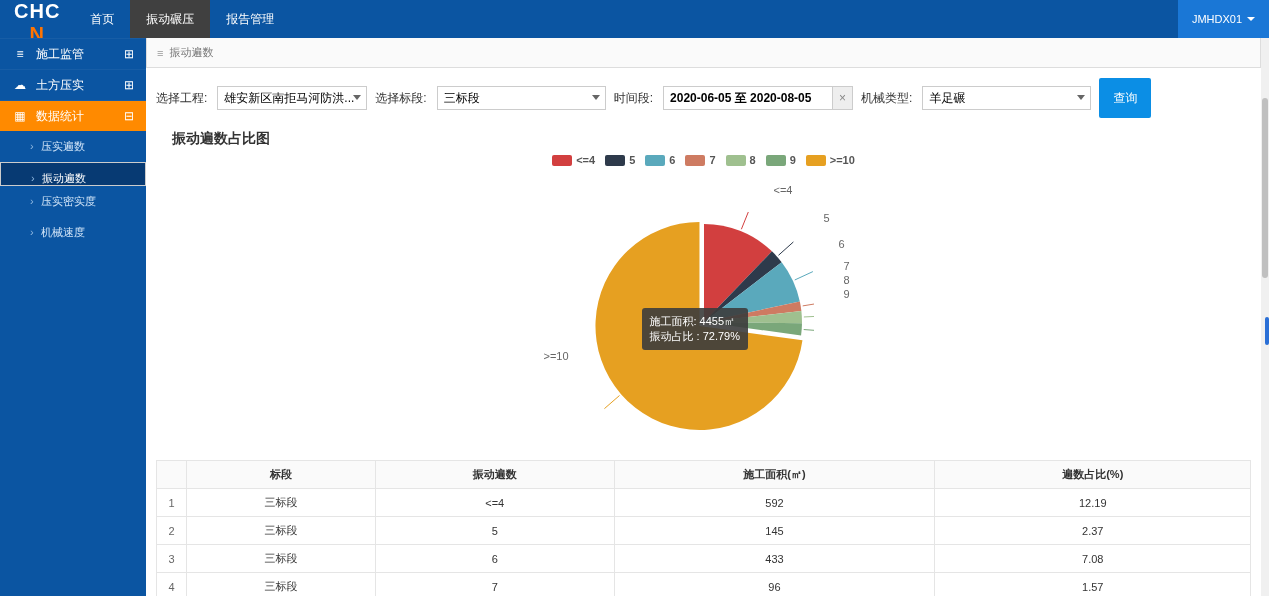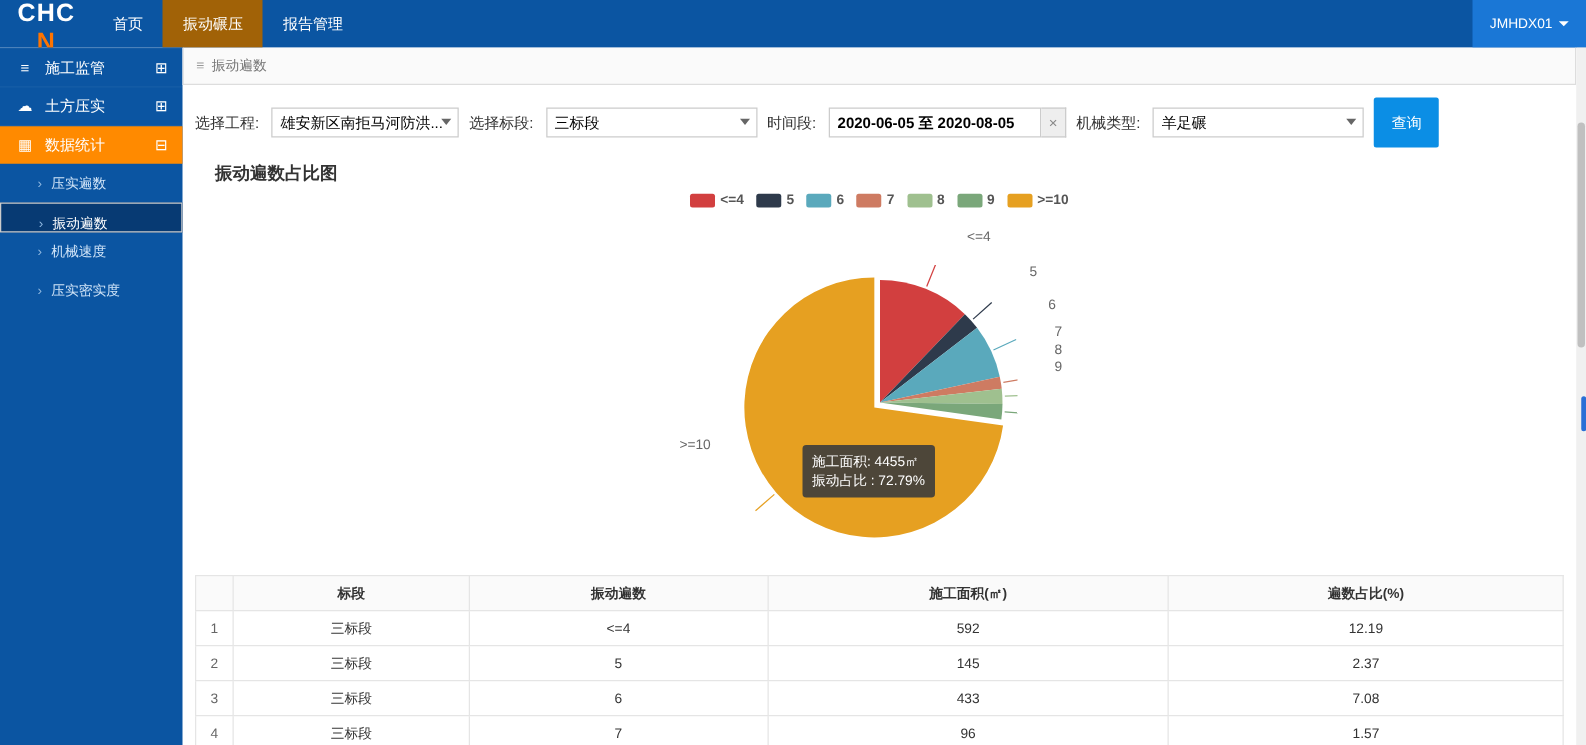--- a/index.html
+++ b/index.html
@@ -3,21 +3,21 @@
 <meta charset="utf-8">
 <style>
   * { box-sizing: border-box; margin: 0; padding: 0; }
   body { font-family: "Microsoft YaHei", Arial, sans-serif; font-size: 12px; color: #333; background: #fff; width: 1269px; height: 596px; overflow: hidden; position: relative; }
 
   .topbar { height: 38px; background: #0b55a2; color: #fff; display: flex; align-items: stretch; }
   .logo { font-weight: 700; font-size: 20px; letter-spacing: 1px; padding: 0 14px; display: flex; align-items: center; flex-direction: column; }
   .logo .accent { color: #ff7400; }
   .topnav { display: flex; }
   .topnav a { color: #fff; text-decoration: none; padding: 0 16px; display: flex; align-items: center; font-size: 12px; }
-  .topnav a.active { background: #a16207; }
+  .topnav a.active { background: #404040; }
   .user { margin-left: auto; background: #1a77d6; display: flex; align-items: center; padding: 0 14px; font-size: 11px; }
   .user .car { width: 0; height: 0; border-left: 4px solid transparent; border-right: 4px solid transparent; border-top: 4px solid #fff; margin-left: 5px; }
 
   .sidebar { position: absolute; left: 0; top: 38px; bottom: 0; width: 146px; background: #0b55a2; color: #fff; }
   .sidegroup { border-top: 1px solid rgba(255,255,255,0.05); }
   .sidehead { display: flex; align-items: center; padding: 0 12px; height: 30px; font-size: 12px; cursor: pointer; }
   .sidehead .icon { width: 16px; text-align: center; margin-right: 8px; font-size: 12px; }
   .sidehead .plus { margin-left: auto; font-size: 12px; }
   .sidehead.active-orange { background: #ff8a00; }
   .sidesub a { display: block; color: #cfe3f7; text-decoration: none; padding: 8px 12px 8px 30px; font-size: 11px; }
@@ -98,22 +98,22 @@
   </div>
   <div class="sidegroup">
     <div class="sidehead active-orange">
       <span class="icon">▦</span>
       <span>数据统计</span>
       <span class="plus">⊟</span>
     </div>
     <div class="sidesub">
       <a href="#"><span class="chev">›</span> <span>压实遍数</span></a>
       <a href="#" class="sel"><span class="chev">›</span> <span>振动遍数</span></a>
+      <a href="#"><span class="chev">›</span> <span>压实密实度</span></a>
       <a href="#"><span class="chev">›</span> <span>机械速度</span></a>
-      <a href="#"><span class="chev">›</span> <span>压实密实度</span></a>
     </div>
   </div>
 </aside>
 
 <main class="content">
   <div class="crumb">
     <span class="bars">≡</span>
     <span>振动遍数</span>
   </div>
 
@@ -191,21 +191,21 @@
           <line x1="98.69401966897568" y1="-16.10870825298665" x2="118.43282360277082" y2="-19.330449903583975" stroke="#ce7b62" stroke-width="1"></line>
           <path d="M 0 0 L 97.38083836594186 -10.998741707409447 A 98 98 0 0 1 97.99301674564664 1.1699013152467583 Z" fill="#9fc08f"></path>
           <line x1="99.87369566060174" y1="-5.024431817976961" x2="119.8484347927221" y2="-6.029318181572353" stroke="#9fc08f" stroke-width="1"></line>
           <path d="M 0 0 L 97.99301674564664 1.1699013152467583 A 98 98 0 0 1 97.05671609201127 13.564433693845077 Z" fill="#7aa77a"></path>
           <line x1="99.71589002606139" y1="7.532680552793266" x2="119.65906803127368" y2="9.03921666335192" stroke="#7aa77a" stroke-width="1"></line>
           <path d="M -4.526745696063422 3.938092609775866 L 98.47221831994855 18.33300183589717 A 104 104 0 1 1 -4.526745696063349 -100.06190739022414 Z" fill="#e6a021"></path>
           <line x1="-84.49925299318386" y1="73.5110620491495" x2="-99.58840531339527" y2="86.63803741506905" stroke="#e6a021" stroke-width="1"></line>
         </svg>
     </div>
 
-    <div class="tooltip" style="left:50%; top:156px; transform:translateX(-62px);margin-top:48px;">
+    <div class="tooltip" style="left:50%; top:156px; transform:translateX(-62px);">
       <div>施工面积: 4455㎡</div>
       <div>振动占比 : 72.79%</div>
     </div>
 
     <div class="lbl" style="left:calc(50% + 70px); top:32px;">&lt;=4</div>
     <div class="lbl" style="left:calc(50% + 120px); top:60px;">5</div>
     <div class="lbl" style="left:calc(50% + 135px); top:86px;">6</div>
     <div class="lbl" style="left:calc(50% + 140px); top:108px;">7</div>
     <div class="lbl" style="left:calc(50% + 140px); top:122px;">8</div>
     <div class="lbl" style="left:calc(50% + 140px); top:136px;">9</div>

